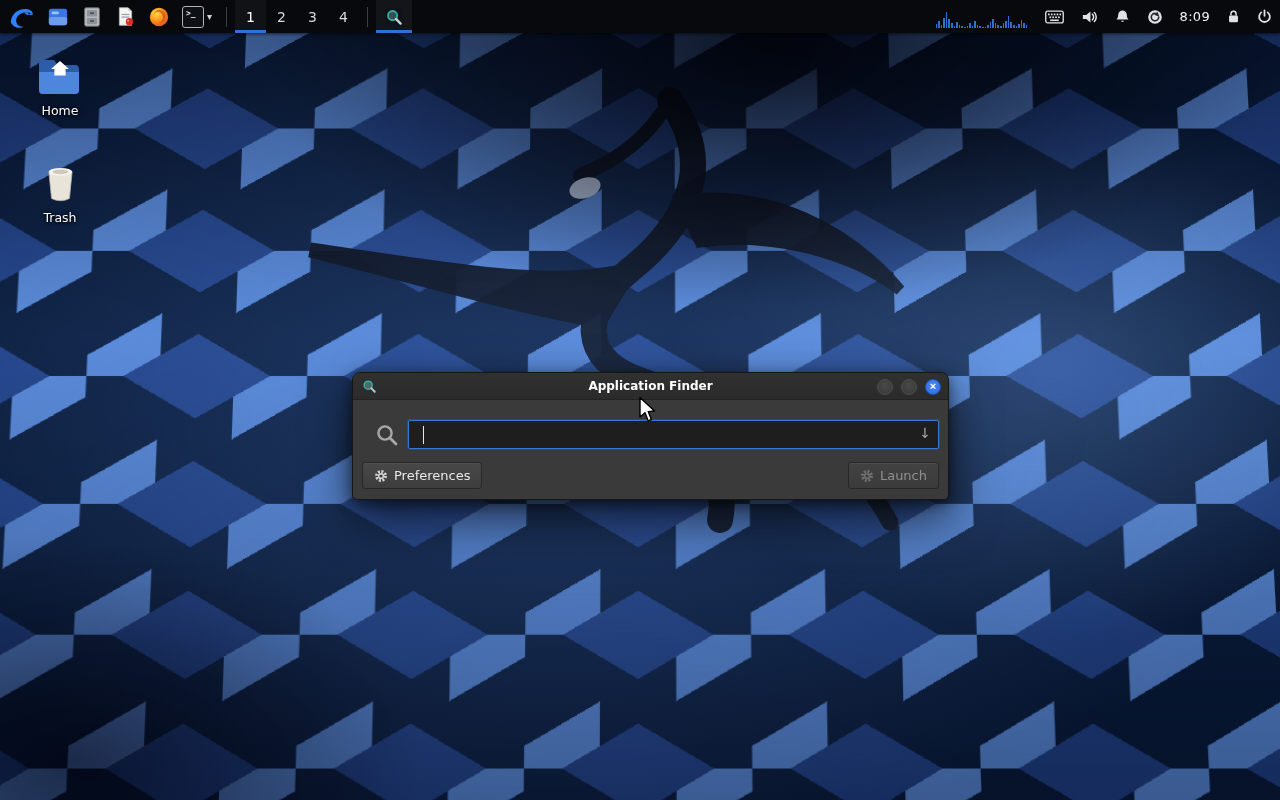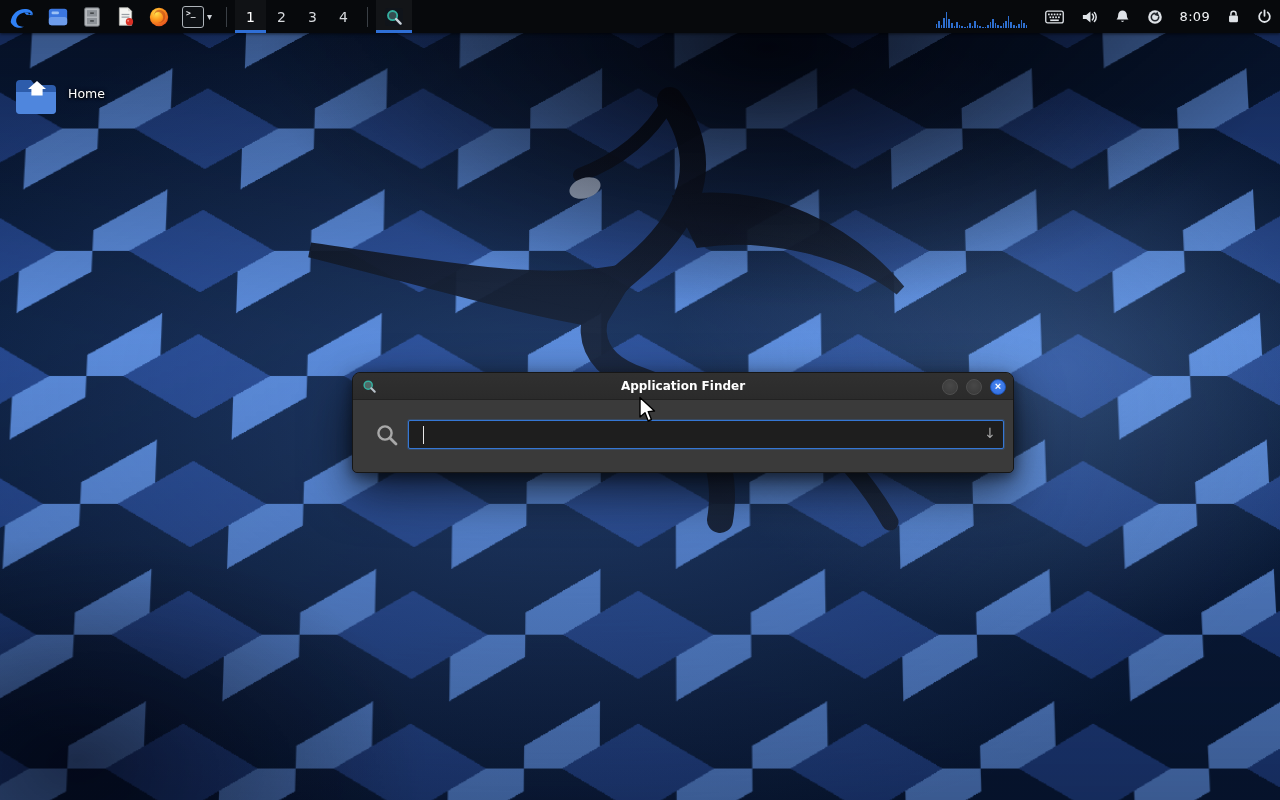--- a/index.html
+++ b/index.html
@@ -74,32 +74,32 @@
     border-bottom:3px solid var(--accent,#2f6fd6); background:rgba(255,255,255,.05);
   }
   .cpu { display:flex; align-items:flex-end; gap:1px; width:92px; height:22px; cursor:pointer; }
   .cpu i { width:2px; background:#2e6fd0; display:block; }
   .status-icon { display:flex; align-items:center; justify-content:center; cursor:pointer; }
   .clock { font-size:13px; color:#f2f4f6; cursor:pointer; letter-spacing:.3px; }
 
   
   .dicons { position:absolute; left:14px; top:48px; display:flex; flex-direction:column; gap:20px; z-index:5; }
   .dicon {
-    width:92px; height:87px; display:flex; flex-direction:row; align-items:center;
+    width:92px; height:87px; display:flex; flex-direction:column; align-items:center;
     justify-content:flex-start; gap:8px; cursor:pointer; border-radius:4px; padding-top:6px;
   }
   .dicon-img { height:42px; display:flex; align-items:flex-end; }
   .dicon-label {
     font-size:12.5px; color:#fff; text-align:center; line-height:1.15;
     text-shadow:0 1px 2px #000, 0 0 4px rgba(0,0,0,.9);
   }
 
   
   .window {
-    position:absolute; left:352px; top:372px; width:662px; z-index:30;
+    position:absolute; left:352px; top:372px; width:597px; z-index:30;
     border-radius:8px 8px 5px 5px;
     box-shadow:0 18px 48px rgba(0,0,0,.65), 0 4px 14px rgba(0,0,0,.5);
     border:1px solid #161616; background:var(--window-bg,#3a3a3a);
   }
   .titlebar {
     height:27px; background:linear-gradient(180deg,#303030,var(--titlebar-bg,#2b2b2b));
     border-radius:7px 7px 0 0; display:flex; align-items:center; position:relative;
     border-bottom:1px solid #222; cursor:default;
   }
   .tb-icon { position:absolute; left:9px; top:6px; width:15px; height:15px; }
@@ -347,20 +347,31 @@
         <svg viewBox="0 0 46 40" width="46" height="40">
           <path d="M2 8 a4 4 0 0 1 4-4 h11 l4 5 h17 a4 4 0 0 1 4 4 v21 a4 4 0 0 1-4 4 H6 a4 4 0 0 1-4-4 Z" fill="#2d5cab"></path>
           <path d="M2 16 h40 v18 a4 4 0 0 1-4 4 H6 a4 4 0 0 1-4-4 Z" fill="#4f86dd"></path>
           <path d="M23 5 l9 8 h-3.4 v6.4 h-11.2 V13 H14 Z" fill="#ffffff"></path>
         </svg>
       </span>
       <span class="dicon-label">Home</span>
     </div>
 
 
+    <div class="dicon">
+      <span class="dicon-img">
+        <svg viewBox="0 0 34 40" width="33" height="39">
+          <path d="M5 8 L29 8 L26.2 35.5 Q17 40 7.8 35.5 Z" fill="#e9e4da"></path>
+          <path d="M5 8 L29 8 L26.2 35.5 Q17 40 7.8 35.5 Z" fill="none" stroke="#b9b2a4" stroke-width="0.8"></path>
+          <ellipse cx="17" cy="8" rx="12" ry="4" fill="#f7f4ee"></ellipse>
+          <ellipse cx="17" cy="8" rx="8.2" ry="2.5" fill="#cfc9bc"></ellipse>
+        </svg>
+      </span>
+      <span class="dicon-label">Trash</span>
+    </div>
 
   </div>
 
   <section class="window">
     <div class="titlebar">
       <span class="tb-icon">
         <svg viewBox="0 0 16 16" width="15" height="15">
           <circle cx="6.6" cy="6.6" r="4.3" fill="#8fd8cf" fill-opacity=".35" stroke="#35b0a0" stroke-width="1.6"></circle>
           <line x1="9.9" y1="9.9" x2="13.6" y2="13.6" stroke="#b9c2ca" stroke-width="2.2" stroke-linecap="round"></line>
         </svg>
@@ -383,19 +394,40 @@
             <line x1="15.2" y1="15.2" x2="21" y2="21" stroke="#a8a8a8" stroke-width="2.8" stroke-linecap="round"></line>
           </svg>
         </span>
         <div class="search-input">
           <span class="caret"></span>
           <input type="text" aria-label="search" value="" style="">
           <span class="drop-arrow">↓</span>
         </div>
       </div>
 
+      <div class="btn-row">
+        <button class="w-btn">
+          <span class="icn">
+            <svg viewBox="0 0 16 16" width="14" height="14">
+              <circle cx="8" cy="8" r="5" fill="none" stroke="#d4d4d4" stroke-width="3.6" stroke-dasharray="2.2 1.7"></circle>
+              <circle cx="8" cy="8" r="2.7" fill="none" stroke="#d4d4d4" stroke-width="1.7"></circle>
+            </svg>
+          </span>
+          <span>Preferences</span>
+        </button>
+
+        <button class="w-btn disabled">
+          <span class="icn">
+            <svg viewBox="0 0 16 16" width="14" height="14">
+              <circle cx="8" cy="8" r="5" fill="none" stroke="#9a9a9a" stroke-width="3.6" stroke-dasharray="2.2 1.7"></circle>
+              <circle cx="8" cy="8" r="2.7" fill="none" stroke="#9a9a9a" stroke-width="1.7"></circle>
+            </svg>
+          </span>
+          <span>Launch</span>
+        </button>
+      </div>
     </div>
   </section>
 
   <svg class="cursor" width="20" height="27" viewBox="0 0 20 27">
     <path d="M3 1.5 L3 21 L8 16.8 L11.2 25 L14.4 23.5 L11.2 15.6 L17.5 15 Z" fill="#ffffff" stroke="#000000" stroke-width="1.4" stroke-linejoin="round"></path>
   </svg>
 </div>
 
 </body></html>

